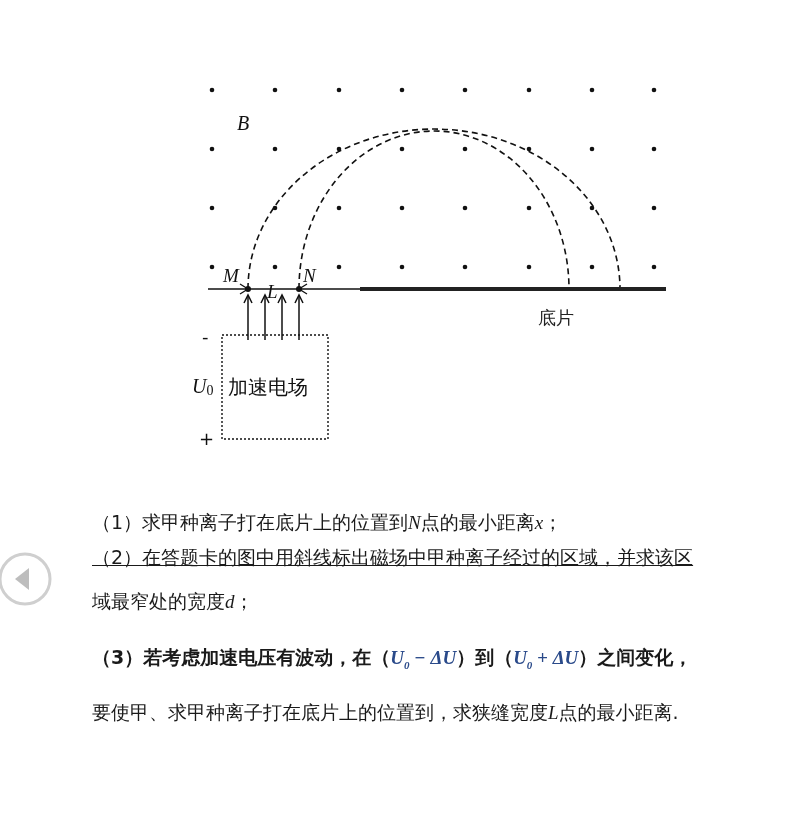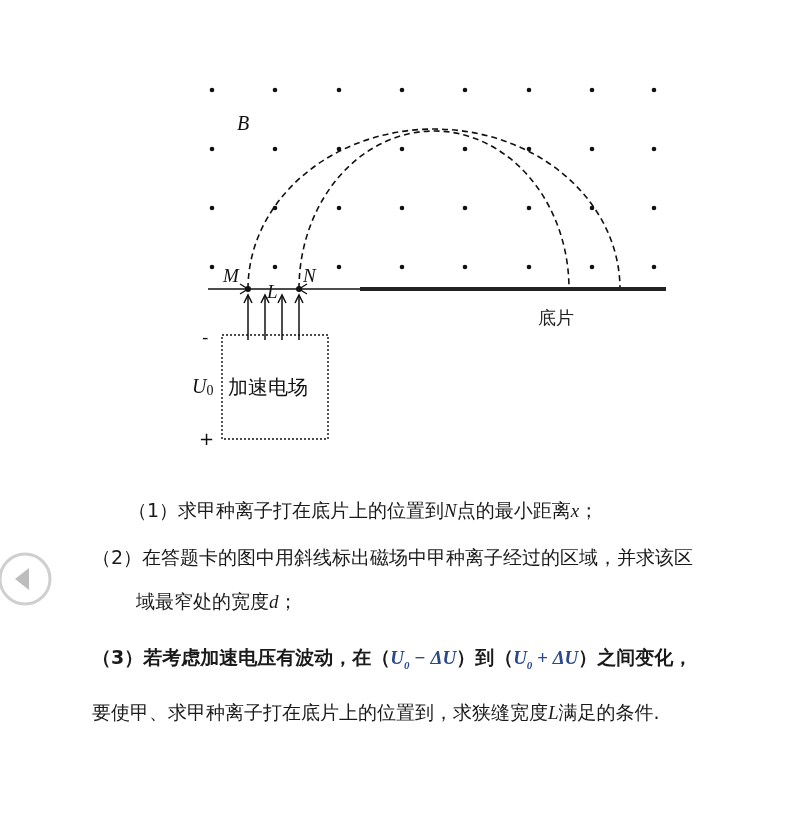--- a/index.html
+++ b/index.html
@@ -89,29 +89,29 @@
   <text x="192" y="393" font-family="Liberation Serif, serif" font-style="italic" font-size="20" fill="#111"><tspan>U</tspan><tspan font-style="normal" font-size="14" dy="2">0</tspan></text>
 </svg>
 
 <div class="prev-btn">
   <svg width="56" height="60" viewBox="0 0 56 60">
     <circle cx="27" cy="31" r="25" fill="#fff" stroke="#cfcfcf" stroke-width="3"></circle>
     <path d="M31,20 L17,31 L31,42 Z" fill="#bdbdbd"></path>
   </svg>
 </div>
 
-<div class="q" style="top:498px;margin-left:36px;">
+<div class="q" style="top:510px;">
   <span>（1）求甲种离子打在底片上的位置到</span><i>N</i><span>点的最小距离</span><i>x</i><span>；</span>
 </div>
 
-<div class="q" style="top:545px; left:92px;">
+<div class="q" style="top:545px; left:92px;text-decoration:underline;">
   <span>（2）在答题卡的图中用斜线标出磁场中甲种离子经过的区域，并求该区</span>
 </div>
-<div class="q" style="top:589px; left:92px;margin-left:44px;">
+<div class="q" style="top:589px; left:92px;">
   <span>域最窄处的宽度</span><i>d</i><span>；</span>
 </div>
 
 <div class="q" style="top:645px;font-weight:bold;">
   <span>（3）若考虑加速电压有波动，在（</span><span class="blue">U</span><span class="sub blue">0</span><span class="blue"> − ΔU</span><span>）到（</span><span class="blue">U</span><span class="sub blue">0</span><span class="blue"> + ΔU</span><span>）之间变化，</span>
 </div>
 <div class="q" style="top:700px;">
-  <span>要使甲、求甲种离子打在底片上的位置到，求狭缝宽度</span><i>L</i><span>满足的条件.</span>
+  <span>要使甲、求甲种离子打在底片上的位置到，求狭缝宽度</span><i>L</i><span>点的最小距离.</span>
 </div>
 
 </body></html>

